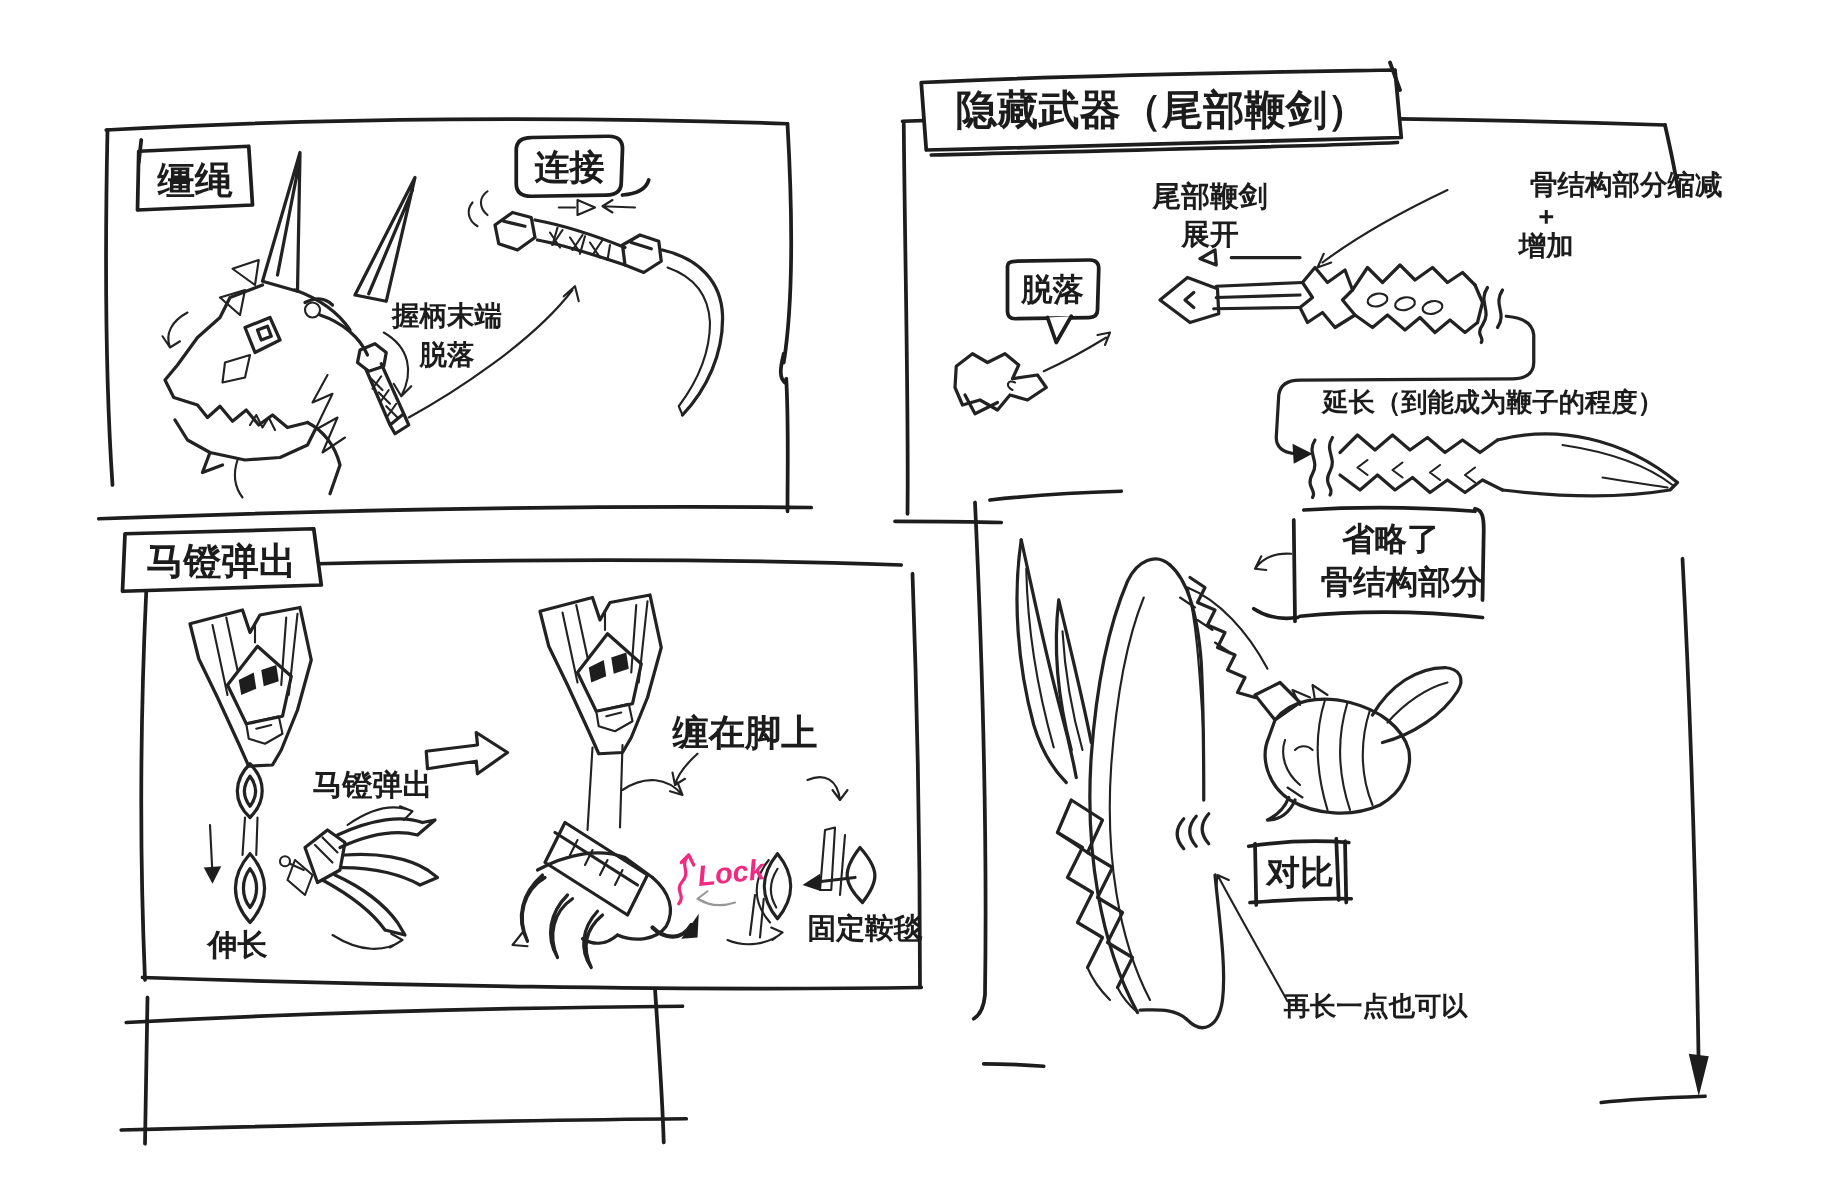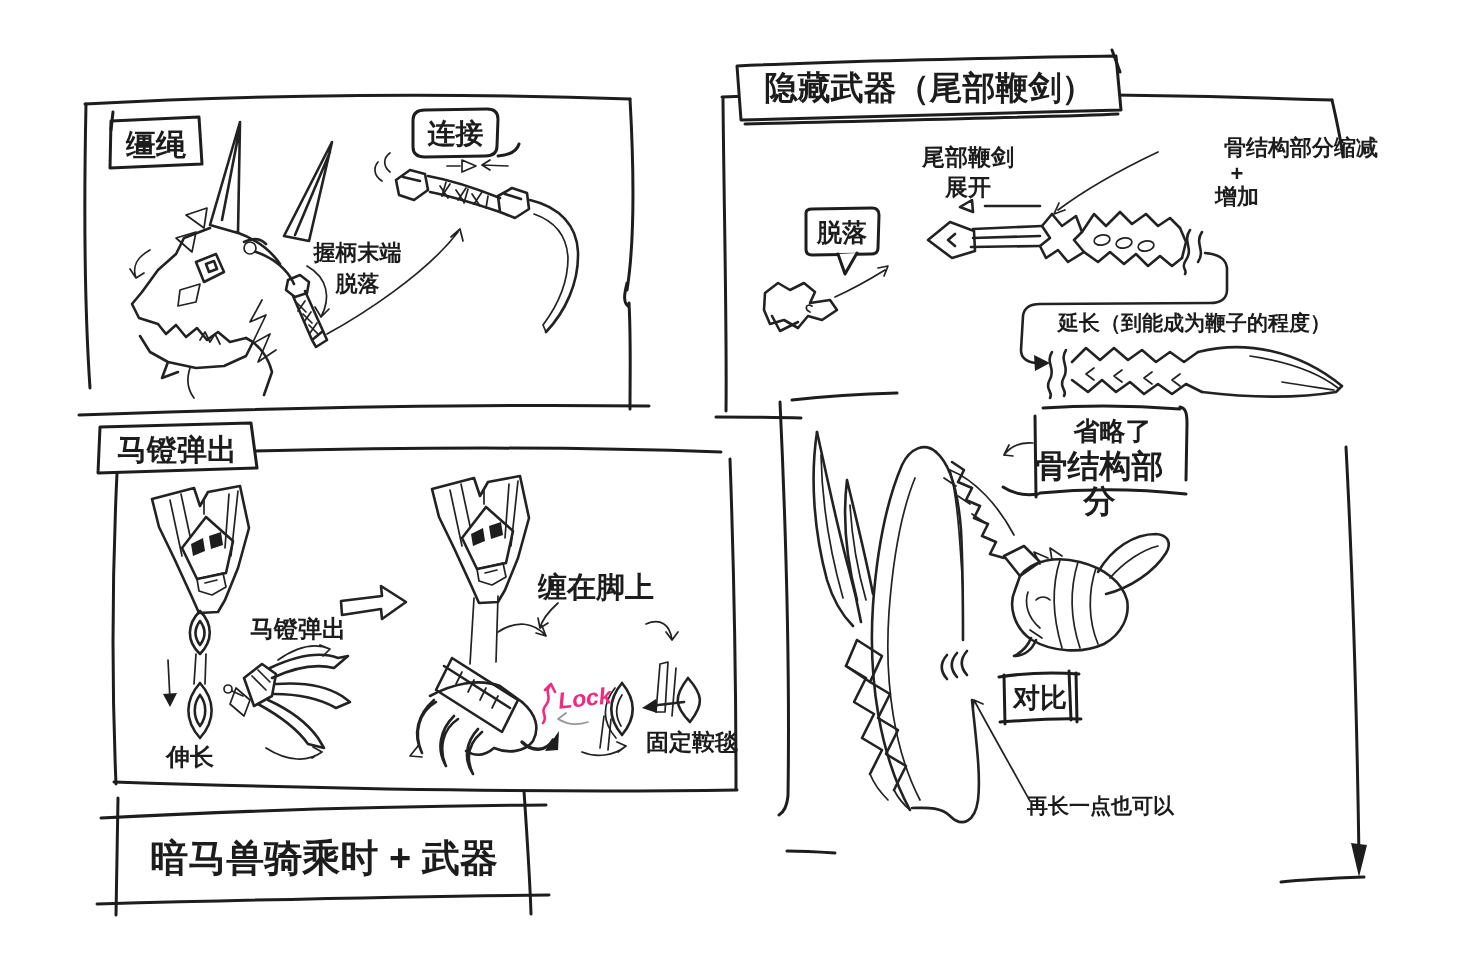--- a/index.html
+++ b/index.html
@@ -318,18 +318,17 @@
   <div class="t" style="left:1058px;top:311px;font-size:21px;">延长（到能成为鞭子的程度）</div>
 
   <div class="t tc" style="left:98px;top:433px;width:158px;font-size:30px;">马镫弹出</div>
   <div class="t" style="left:250px;top:616px;font-size:24px;">马镫弹出</div>
   <div class="t tc" style="left:165px;top:744px;width:50px;font-size:24px;">伸长</div>
   <div class="t" style="left:538px;top:572px;font-size:29px;">缠在脚上</div>
   <div class="t pink" style="left:558px;top:686px;font-size:23px;">Lock</div>
   <div class="t" style="left:646px;top:730px;font-size:23px;">固定鞍毯</div>
 
   <div class="t tc" style="left:1040px;top:417px;width:145px;font-size:26px;">省略了</div>
-  <div class="t tc" style="left:1027px;top:451px;width:145px;font-size:32px;font-family:Liberation Mono, monospace;">骨结构部分</div>
+  <div class="t tc" style="left:1049px;top:451px;width:145px;font-size:26px;">骨结构部分</div>
   <div class="t tc" style="left:1004px;top:684px;width:72px;font-size:27px;">对比</div>
   <div class="t" style="left:1027px;top:794px;font-size:21px;">再长一点也可以</div>
 
-  <div class="t tc" style="left:120px;top:838px;width:408px;font-size:38px;">暗马兽骑乘时 + 武器</div>
 </div>
 
 </body></html>

